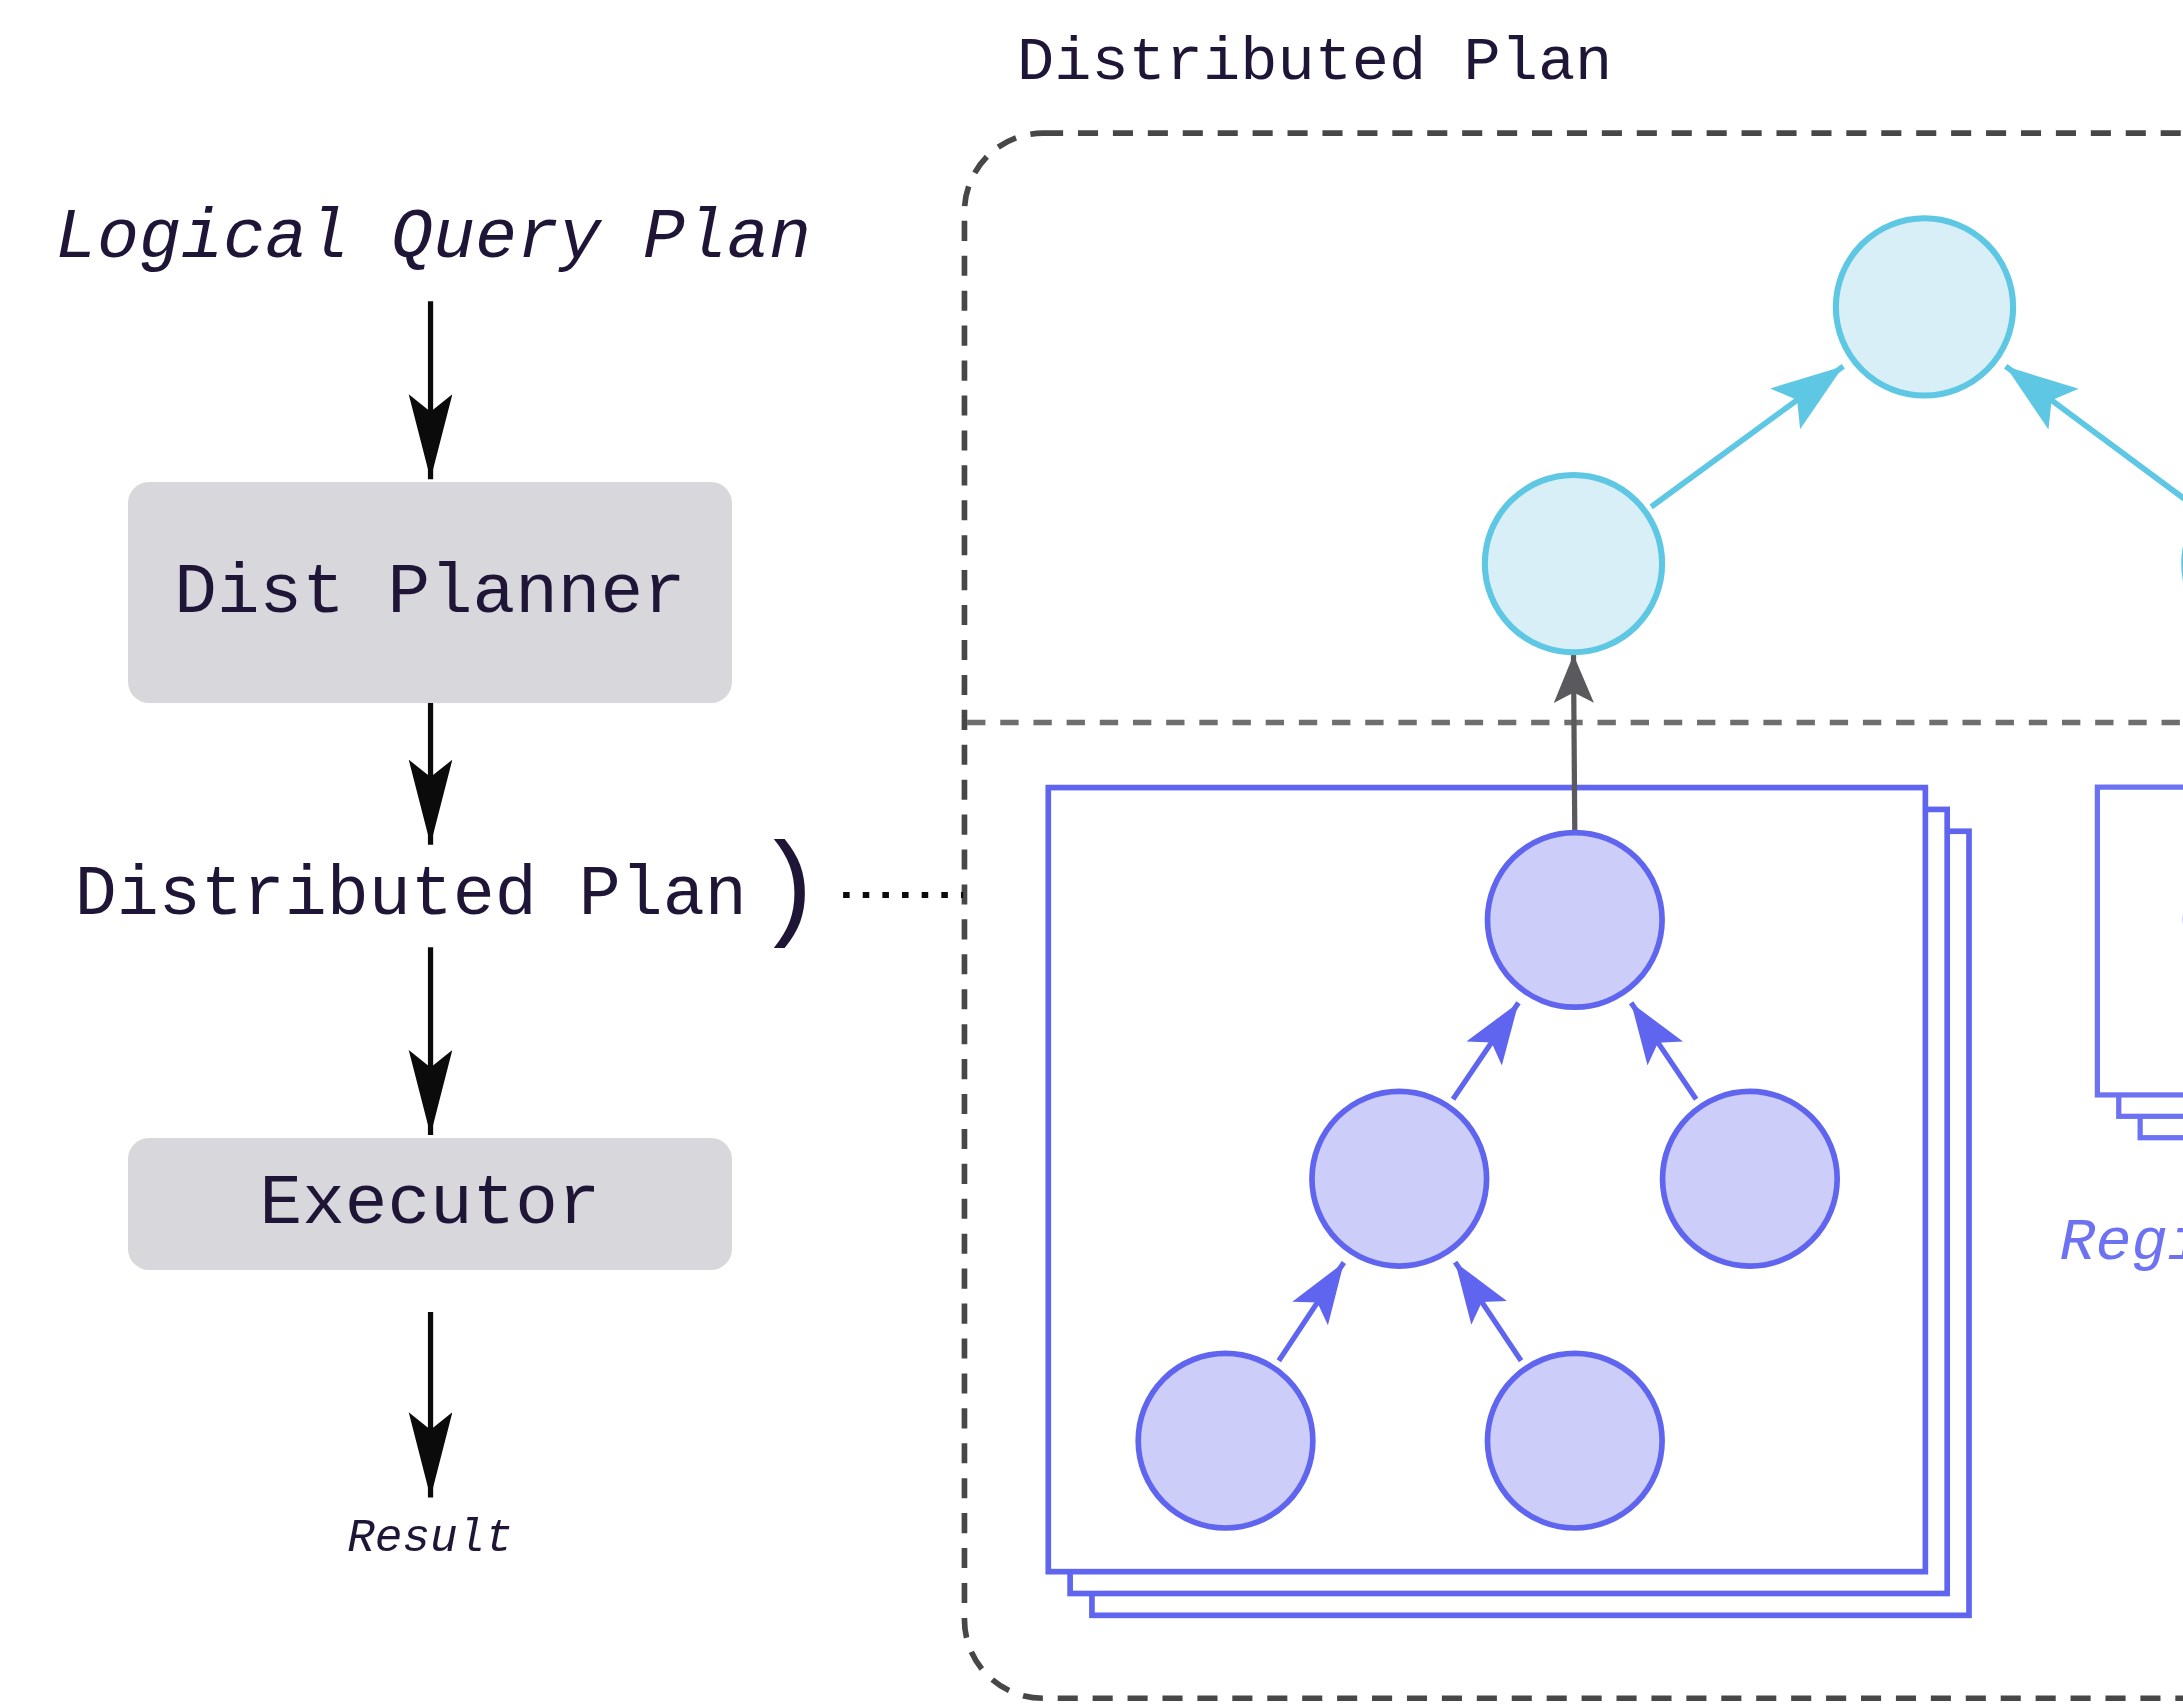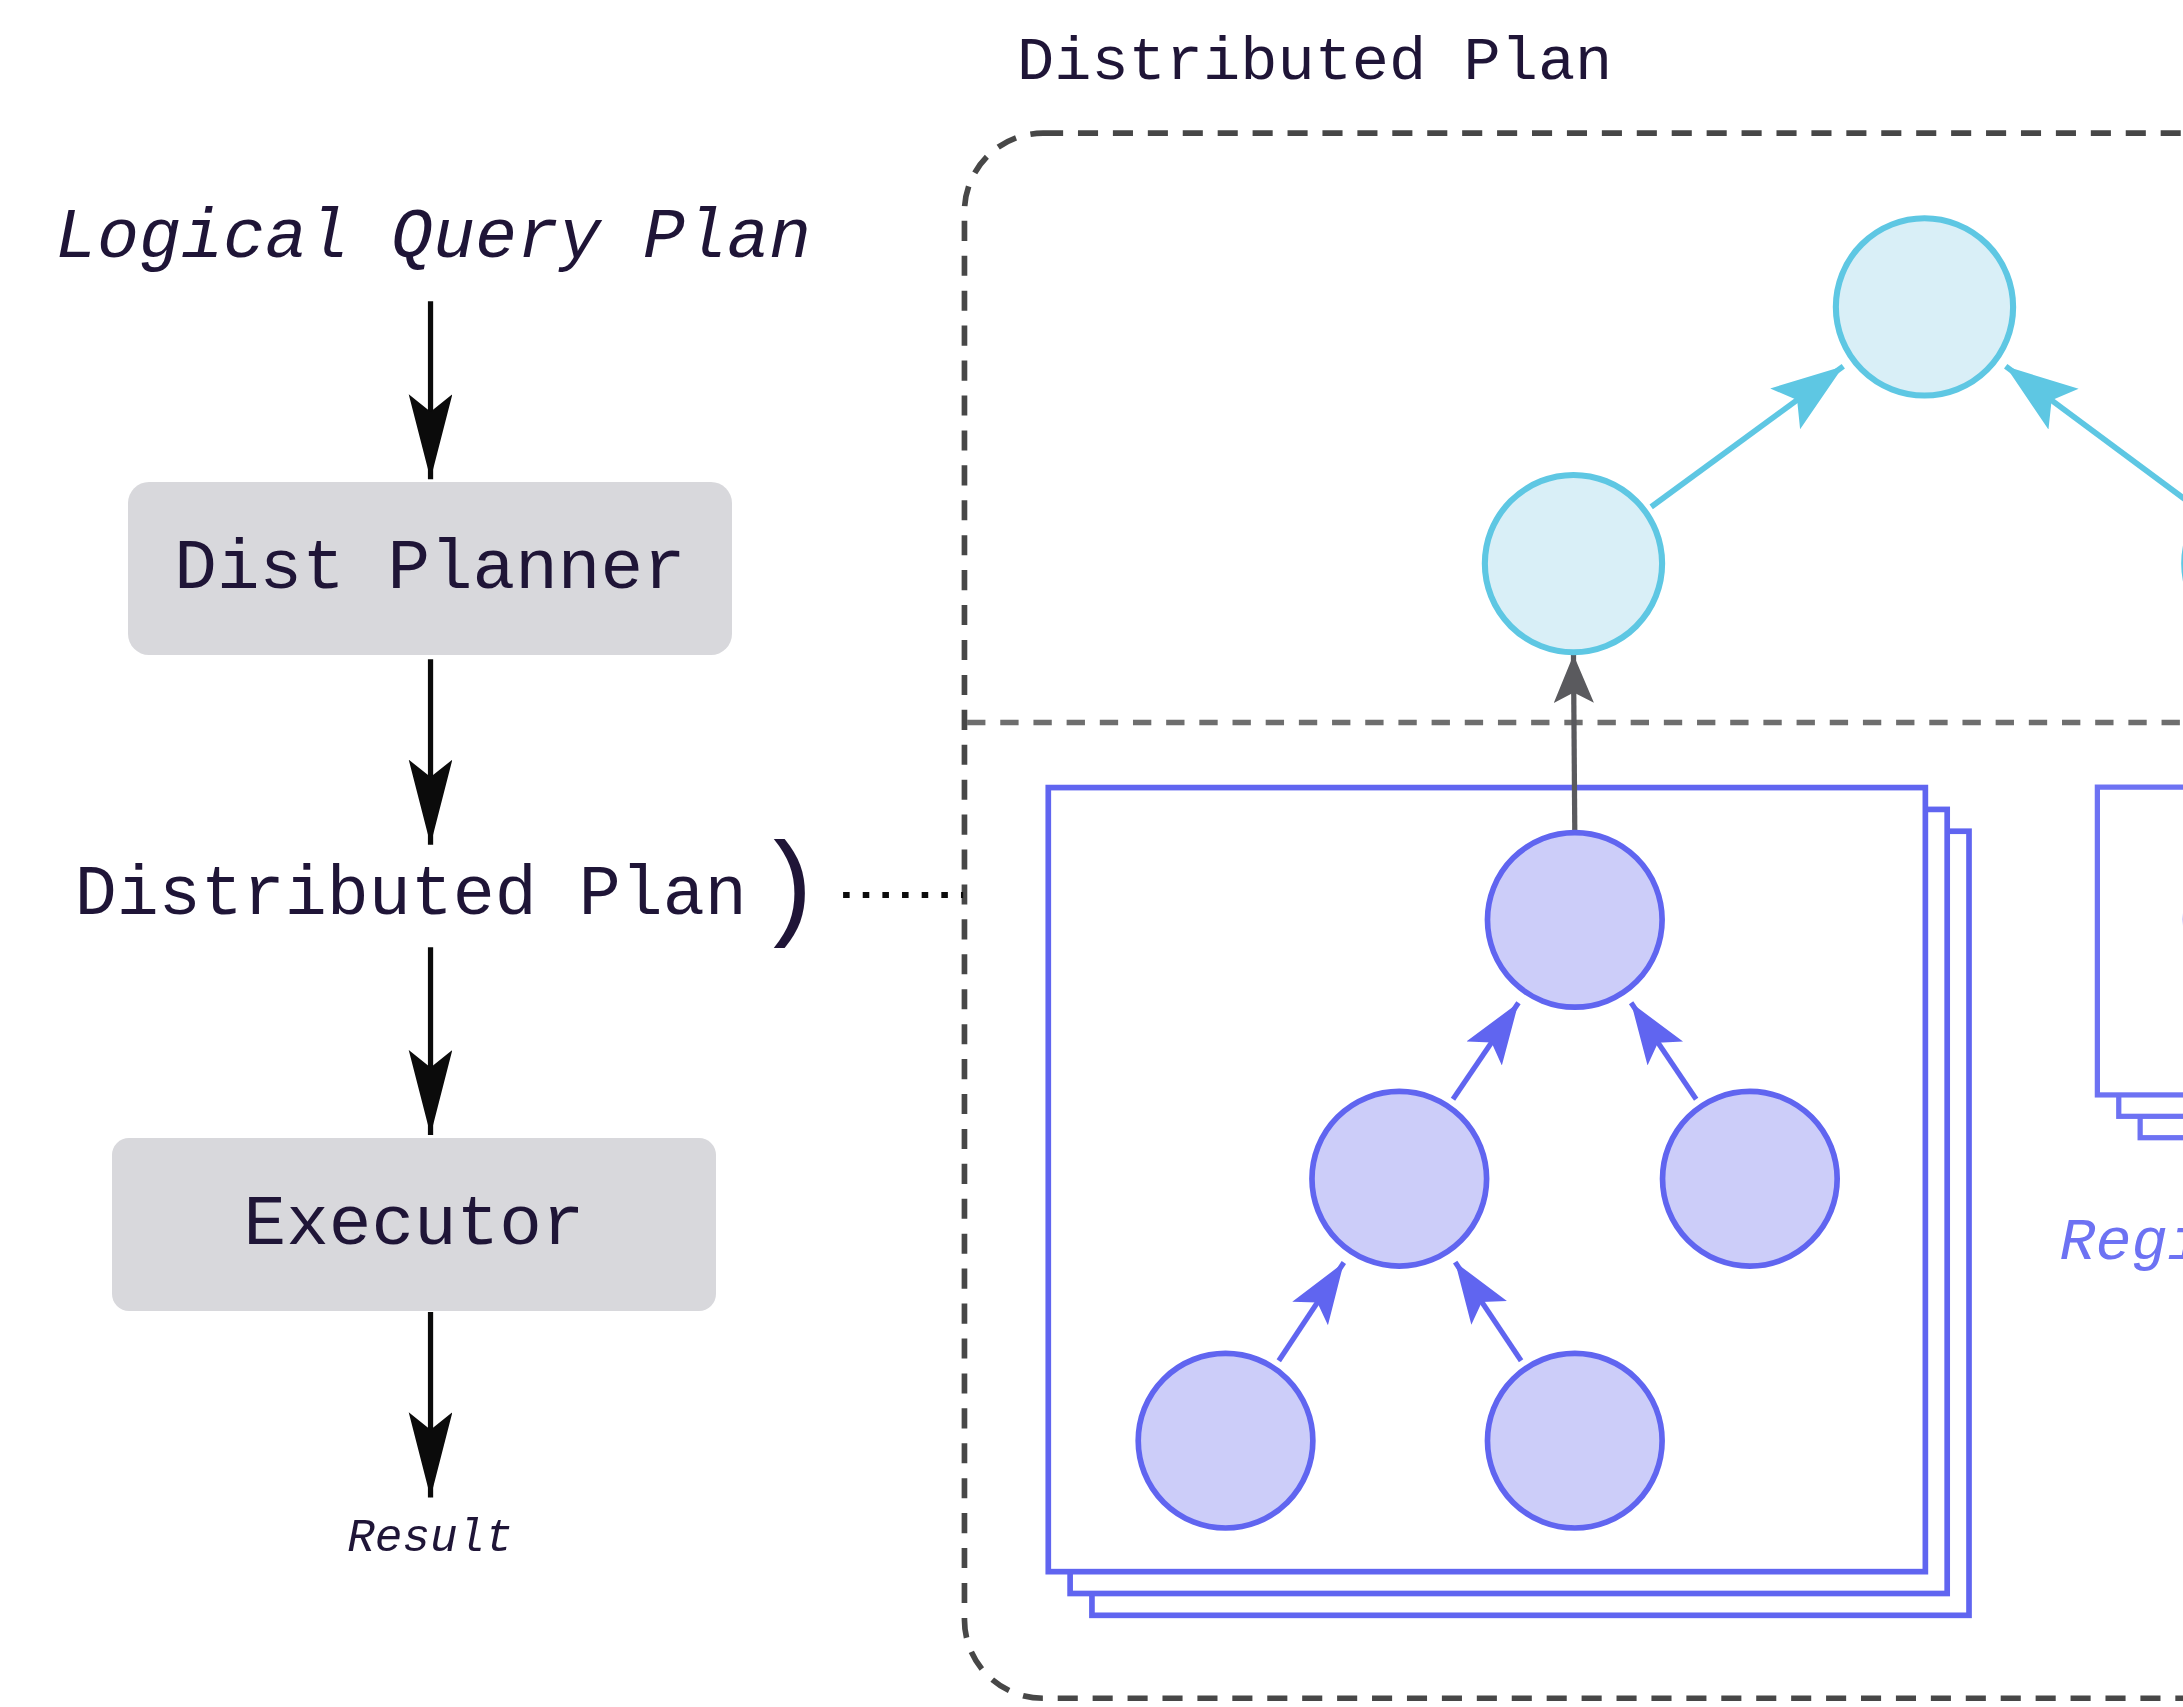--- a/index.html
+++ b/index.html
@@ -24,22 +24,22 @@
     color:var(--text-dark);background:var(--bg);
   }
   svg.layer{position:absolute;left:0;top:0;width:3188px;height:1707px;}
   .label{position:absolute;white-space:nowrap;}
   .centered{text-align:center;font-style:italic;}
   .lbl-lqp{left:55px;top:199px;width:751px;font-size:70px;}
   .node-box{
     position:absolute;background:var(--gray-box);border-radius:21px;
     display:flex;align-items:center;justify-content:center;font-size:71px;
   }
-  .box-planner{left:128px;top:482px;width:604px;height:173px;}
-  .box-executor{left:112px;top:1138px;width:604px;height:173px;border-radius:17px;}
+  .box-planner{left:128px;top:482px;width:604px;height:221px;}
+  .box-executor{left:128px;top:1138px;width:604px;height:132px;}
   .dp-row{
     position:absolute;left:48px;top:843px;width:803px;height:105px;
     display:flex;align-items:center;justify-content:center;
   }
   .dp-row .txt{font-size:70px;}
   .dp-row .brace{font-size:116px;font-weight:400;margin-left:7.9px;transform:translateY(-3.5px);}
   .lbl-result{left:128px;top:1513px;width:604px;font-size:46px;}
   .panel-title{left:1017px;top:27px;width:594px;font-size:62px;}
   .lbl-regions{left:2030px;top:1209px;width:311px;font-size:60px;color:var(--purple-light);}
 </style>

